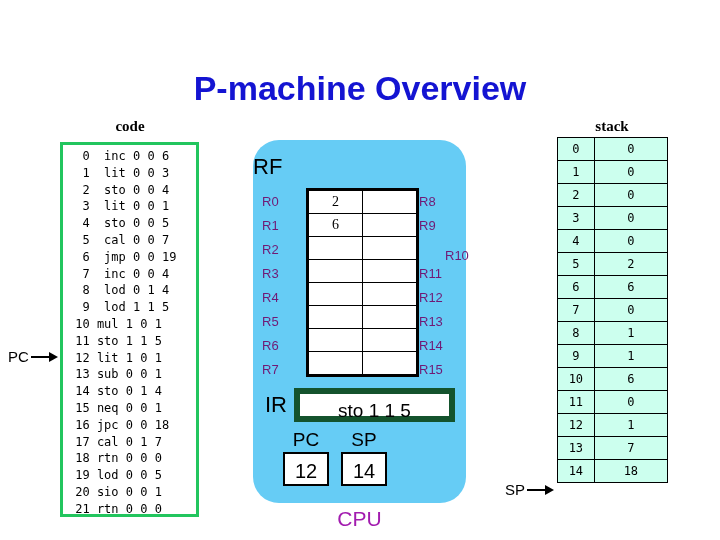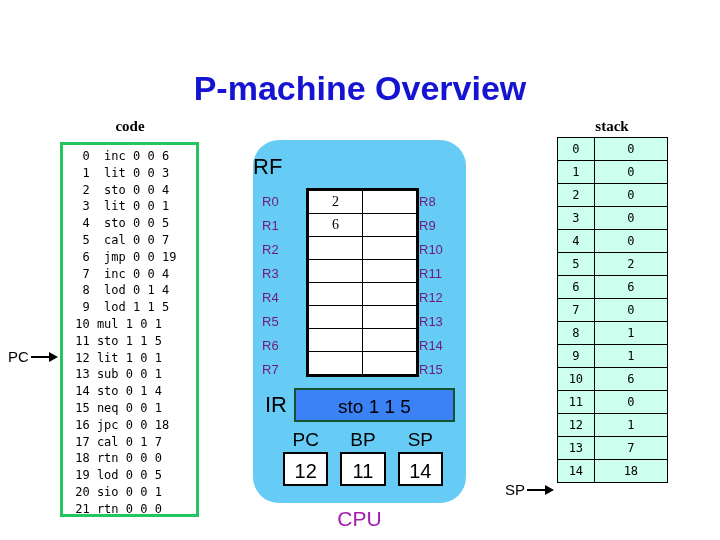--- a/index.html
+++ b/index.html
@@ -174,22 +174,22 @@
   }
   #ir-label {
     font-family: "Liberation Sans", sans-serif;
     font-size: 22px;
     color: #000000;
   }
   #ir-value {
     flex: 1;
     height: 34px;
     line-height: 34px;
-    background: #3b82f6;
-    border: 2px solid #14532d;
+    background: #ffffff;
+    border: 6px solid #14532d;
     text-align: center;
     font-family: "Liberation Sans", sans-serif;
     font-size: 19px;
     color: #000000;
     box-sizing: border-box;
   }
 
   
   #reg-row {
     position: absolute;
@@ -349,21 +349,21 @@
           </tr>
         </tbody>
     </table>
   </div>
   <div id="rf-labels">
       <div class="rf-label rf-label-left" style="top: 50px;">R0</div>
       <div class="rf-label rf-label-right" style="top: 50px;">R8</div>
       <div class="rf-label rf-label-left" style="top: 74px;">R1</div>
       <div class="rf-label rf-label-right" style="top: 74px;">R9</div>
       <div class="rf-label rf-label-left" style="top: 98px;">R2</div>
-      <div class="rf-label rf-label-right" style="top: 98px;">R10</div>
+      <div class="rf-label rf-label-right" style="top: 104px; padding-left: 26px;">R10</div>
       <div class="rf-label rf-label-left" style="top: 122px;">R3</div>
       <div class="rf-label rf-label-right" style="top: 122px;">R11</div>
       <div class="rf-label rf-label-left" style="top: 146px;">R4</div>
       <div class="rf-label rf-label-right" style="top: 146px;">R12</div>
       <div class="rf-label rf-label-left" style="top: 170px;">R5</div>
       <div class="rf-label rf-label-right" style="top: 170px;">R13</div>
       <div class="rf-label rf-label-left" style="top: 194px;">R6</div>
       <div class="rf-label rf-label-right" style="top: 194px;">R14</div>
       <div class="rf-label rf-label-left" style="top: 218px;">R7</div>
       <div class="rf-label rf-label-right" style="top: 218px;">R15</div>
@@ -373,24 +373,20 @@
     <span id="ir-label">IR</span>
     <span id="ir-value">sto 1 1 5</span>
   </div>
 
   <div id="reg-row">
       <div class="reg-cell">
         <div class="reg-name">PC</div>
         <div class="reg-val">12</div>
       </div>
       <div class="reg-cell">
-        <div class="reg-name">BP</div>
-        <div class="reg-val">11</div>
-      </div>
-      <div class="reg-cell">
         <div class="reg-name">SP</div>
         <div class="reg-val">14</div>
       </div>
     </div>
 </div>
 <div id="cpu-caption">CPU</div>
 
 <div id="stack-caption" class="caption-bold">stack</div>
 <div id="stack-box">
   <table>

